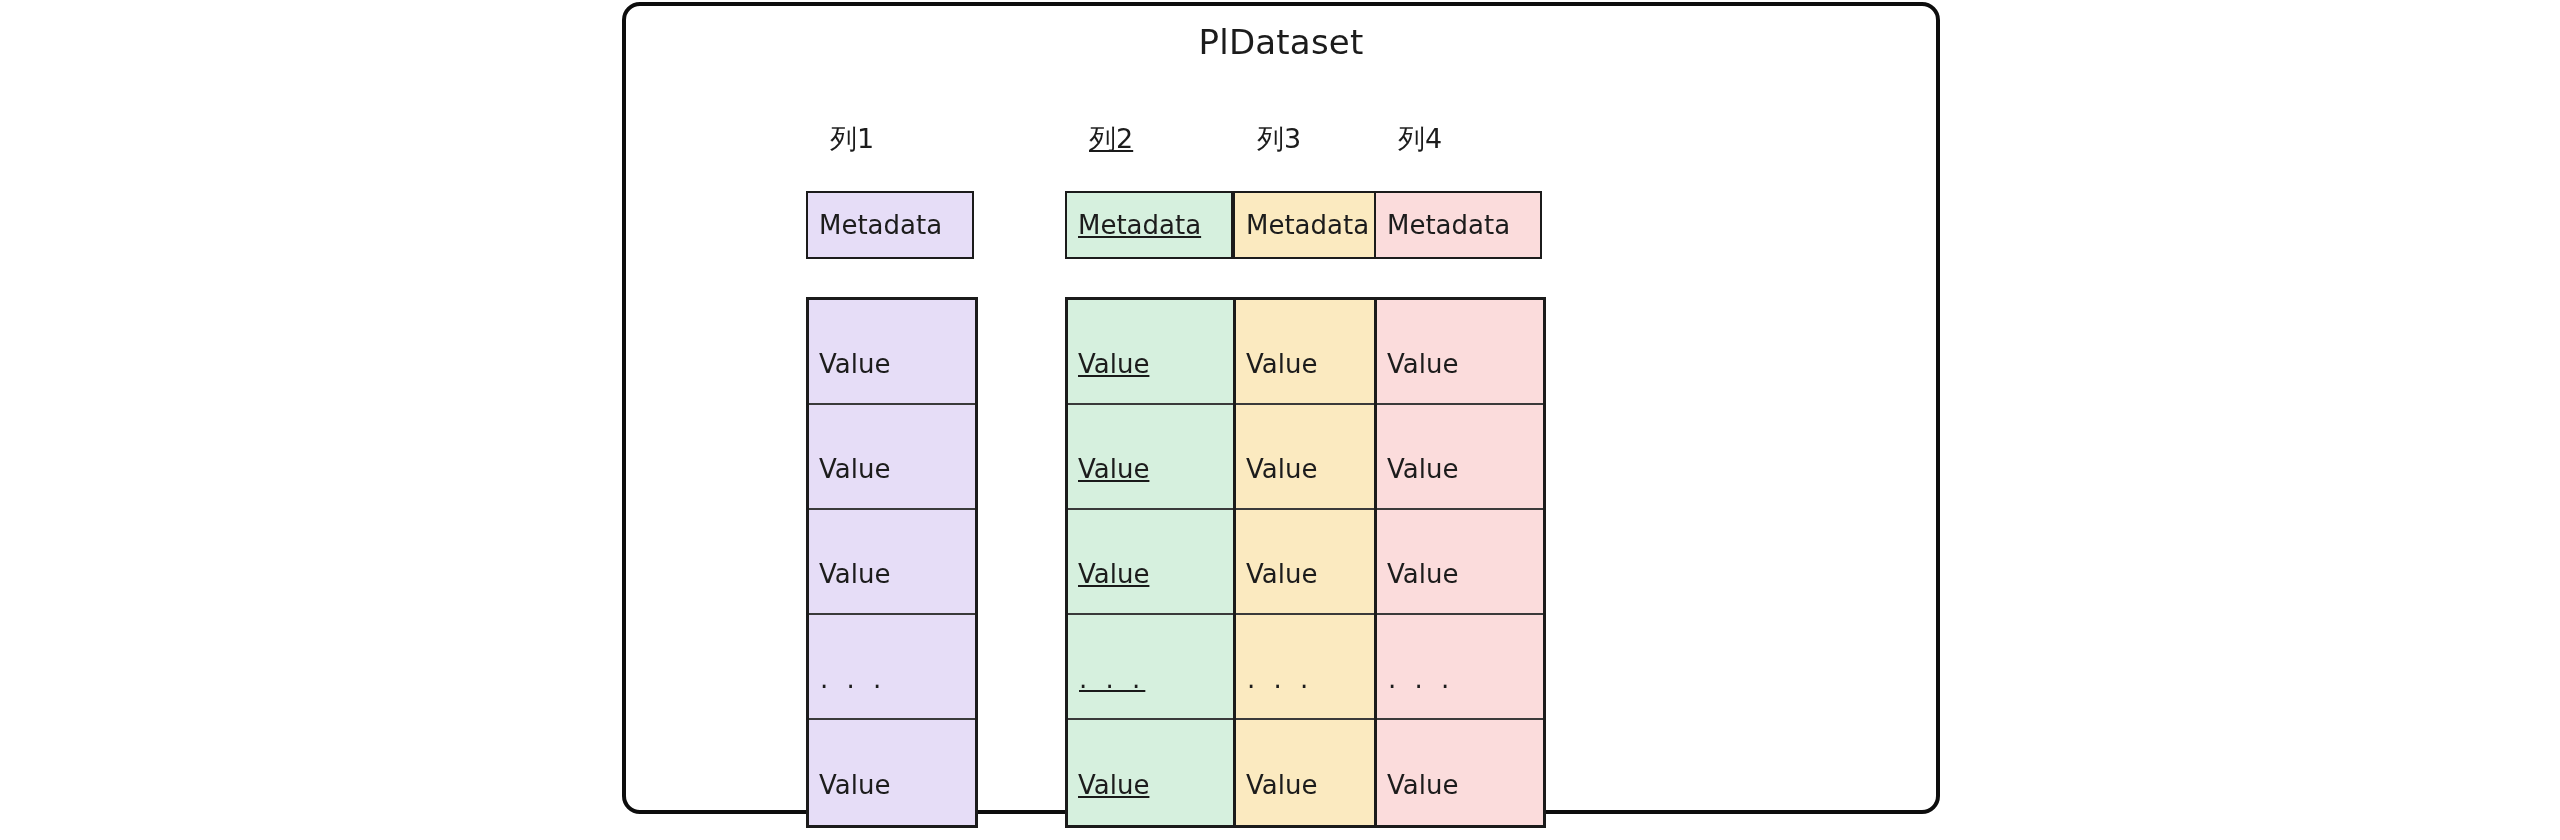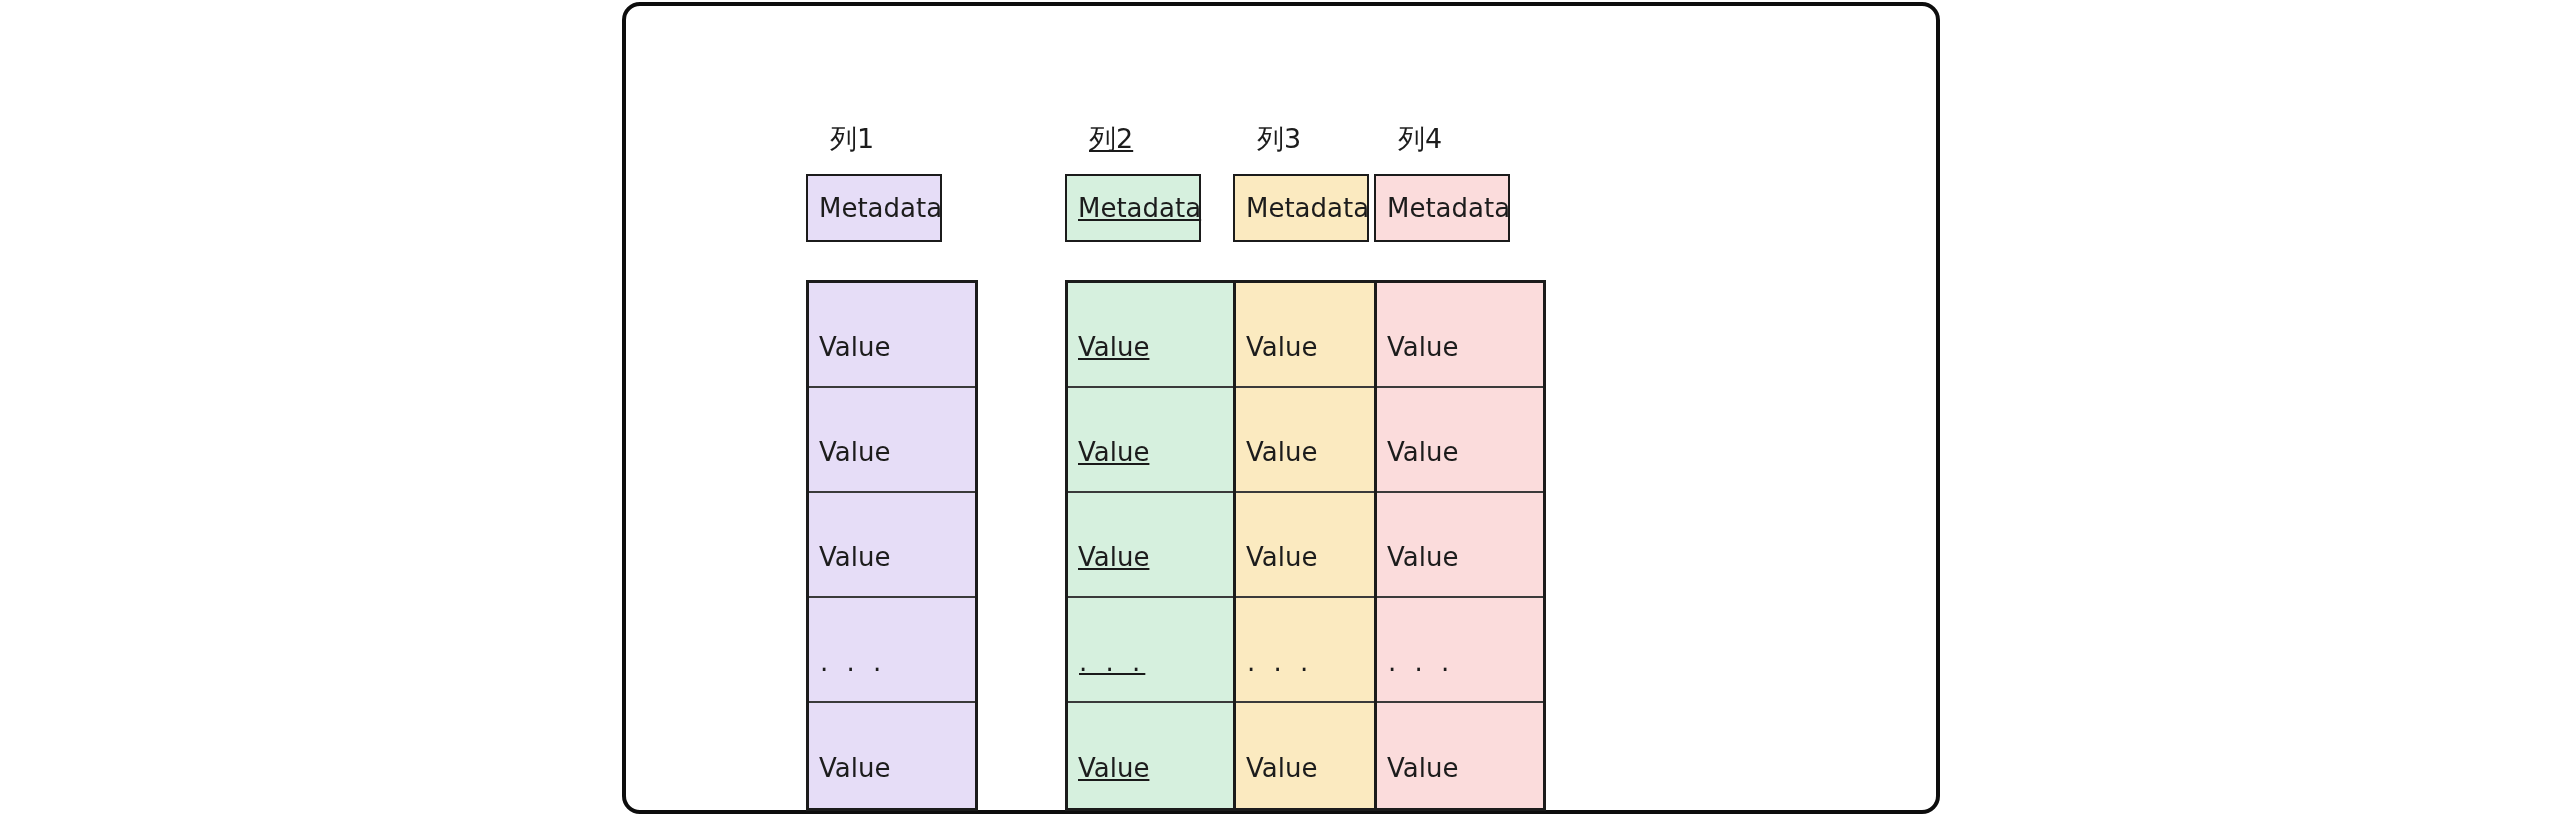--- a/index.html
+++ b/index.html
@@ -64,30 +64,30 @@
   .col-header {
     font-size: 27px;
     line-height: 1.1;
     color: #1c1c1c;
     text-align: left;
     padding-left: 24px;
     height: 40px;
   }
 
   .meta-box {
-    margin-top: 10px;
+    margin-top: 27px;
     height: 68px;
     box-sizing: border-box;
     border: 2.5px solid #1b1b1b;
     display: flex;
     align-items: center;
     padding-left: 11px;
     font-size: 26px;
     color: #1c1c1c;
-    width: 136px;
+    width: 168px;
   }
 
   .value-stack {
     margin-top: 38px;
     box-sizing: border-box;
     border: 3px solid #151515;
     width: 172px;
   }
 
   .value-cell {
@@ -116,20 +116,21 @@
   #col-2 { left: 427px; }
   #col-3 { left: 568px; }
 </style>
 </head>
 <body>
 
 <div id="canvas">
 
   <div id="dataset-frame" style="border-color: rgb(13, 13, 13); background: rgb(255, 255, 255);">
 
+    <div id="dataset-title">PlDataset</div>
 
     <div id="columns">
 
       <div class="column" id="col-0">
         <div class="col-header">列1</div>
         <div class="meta-box" style="background: rgb(230, 221, 247); border-color: rgb(27, 27, 27);">
           <span>Metadata</span>
         </div>
         <div class="value-stack" style="background: rgb(230, 221, 247); border-color: rgb(27, 27, 27);">
           <div class="value-cell">Value</div>

